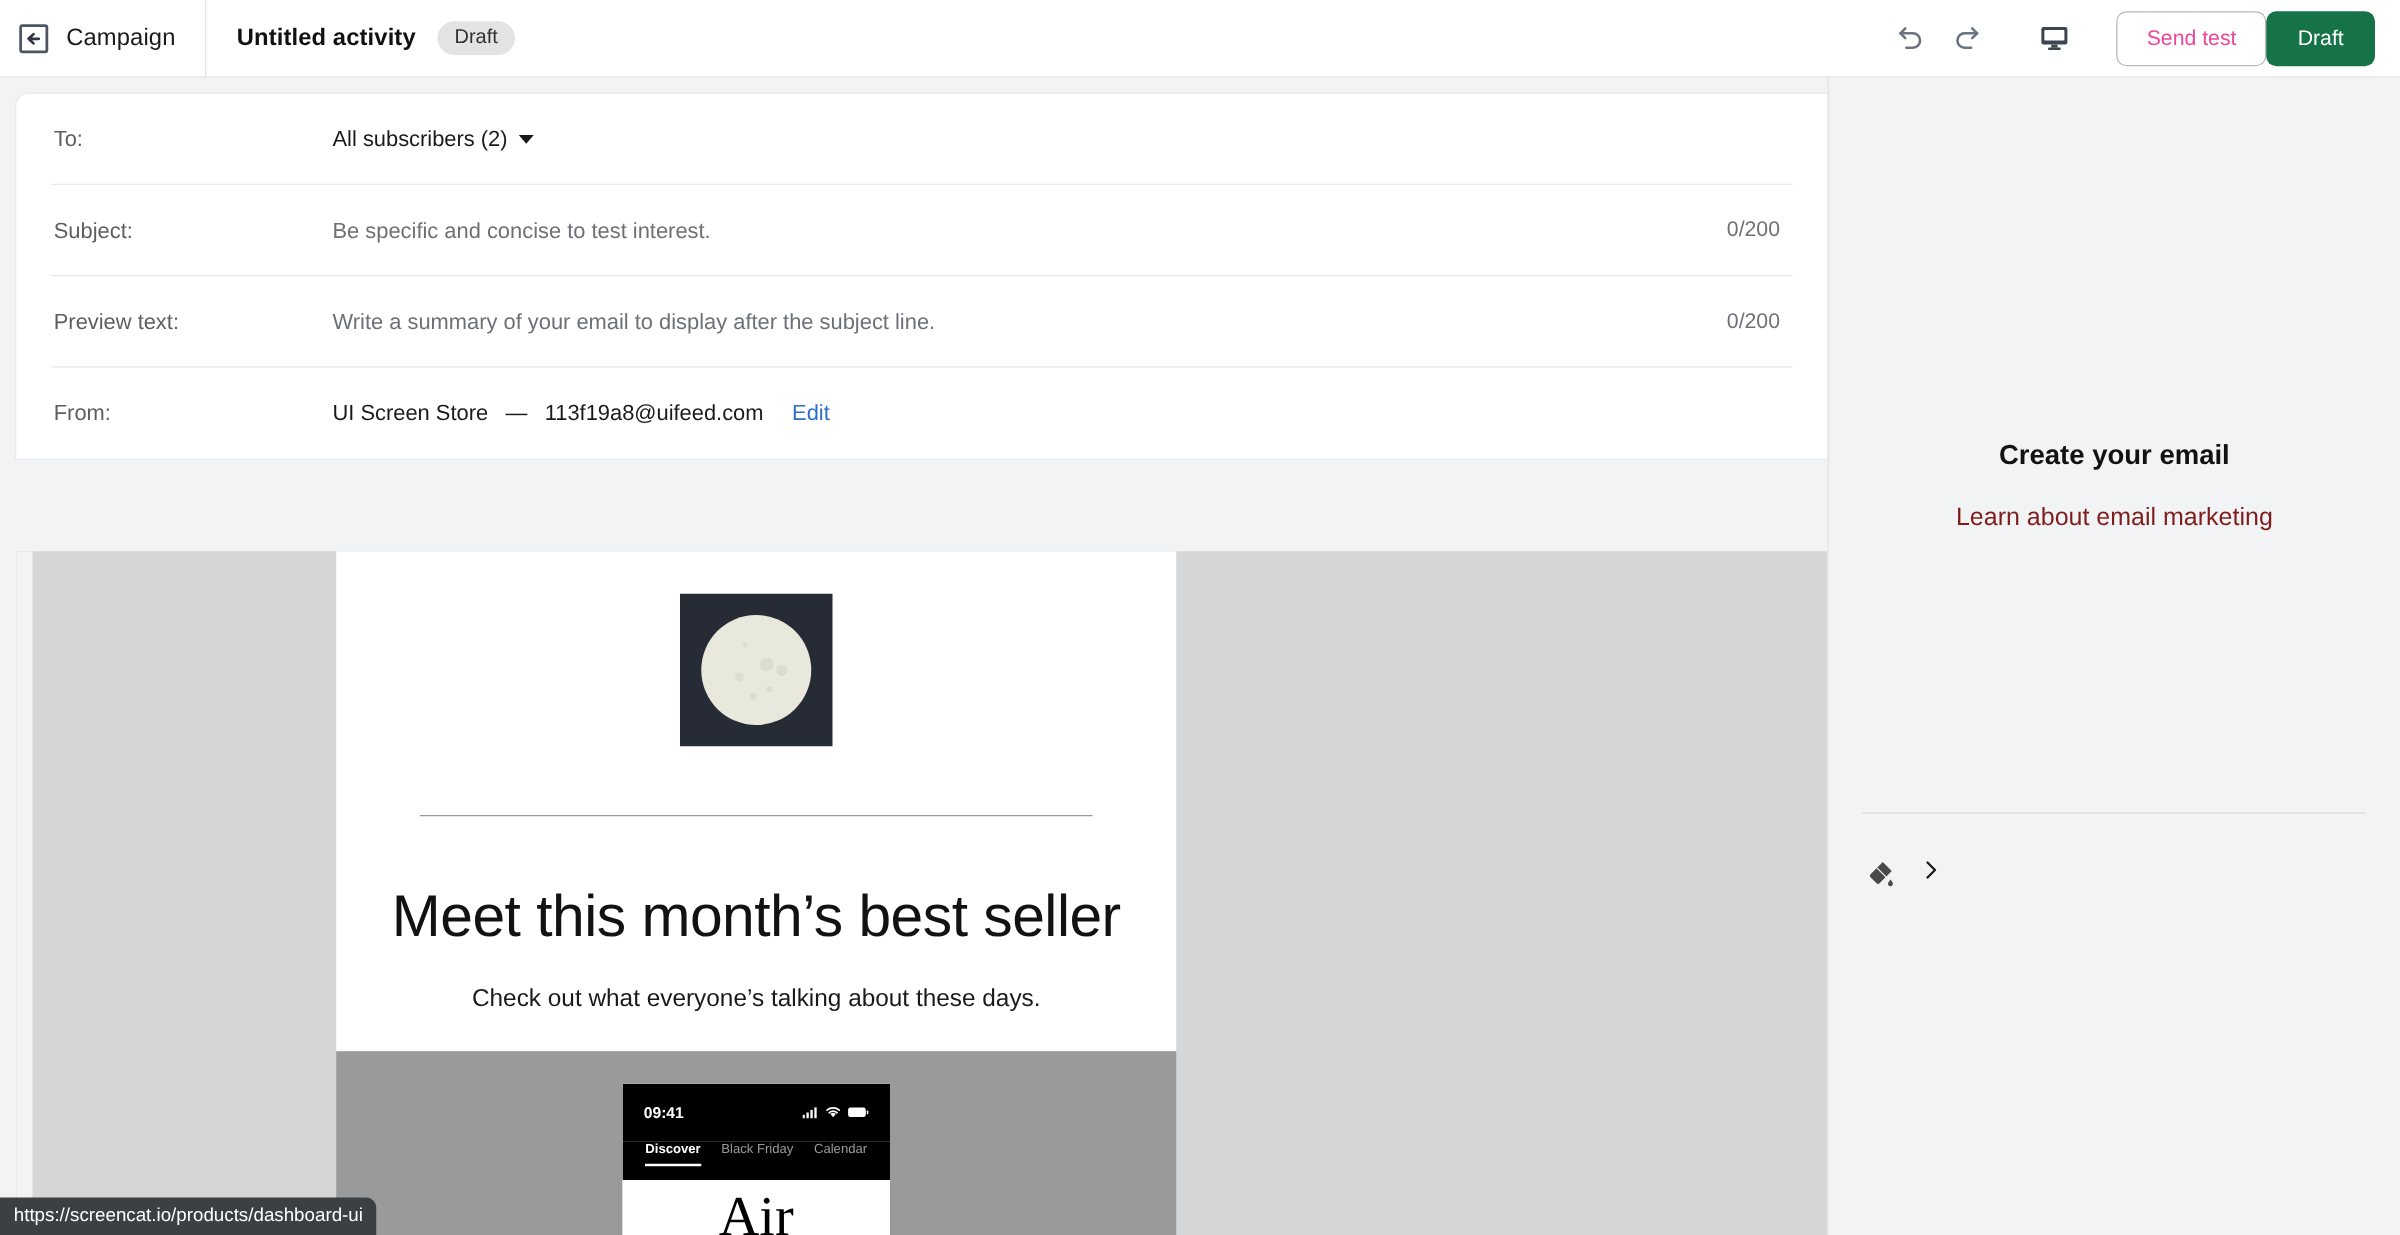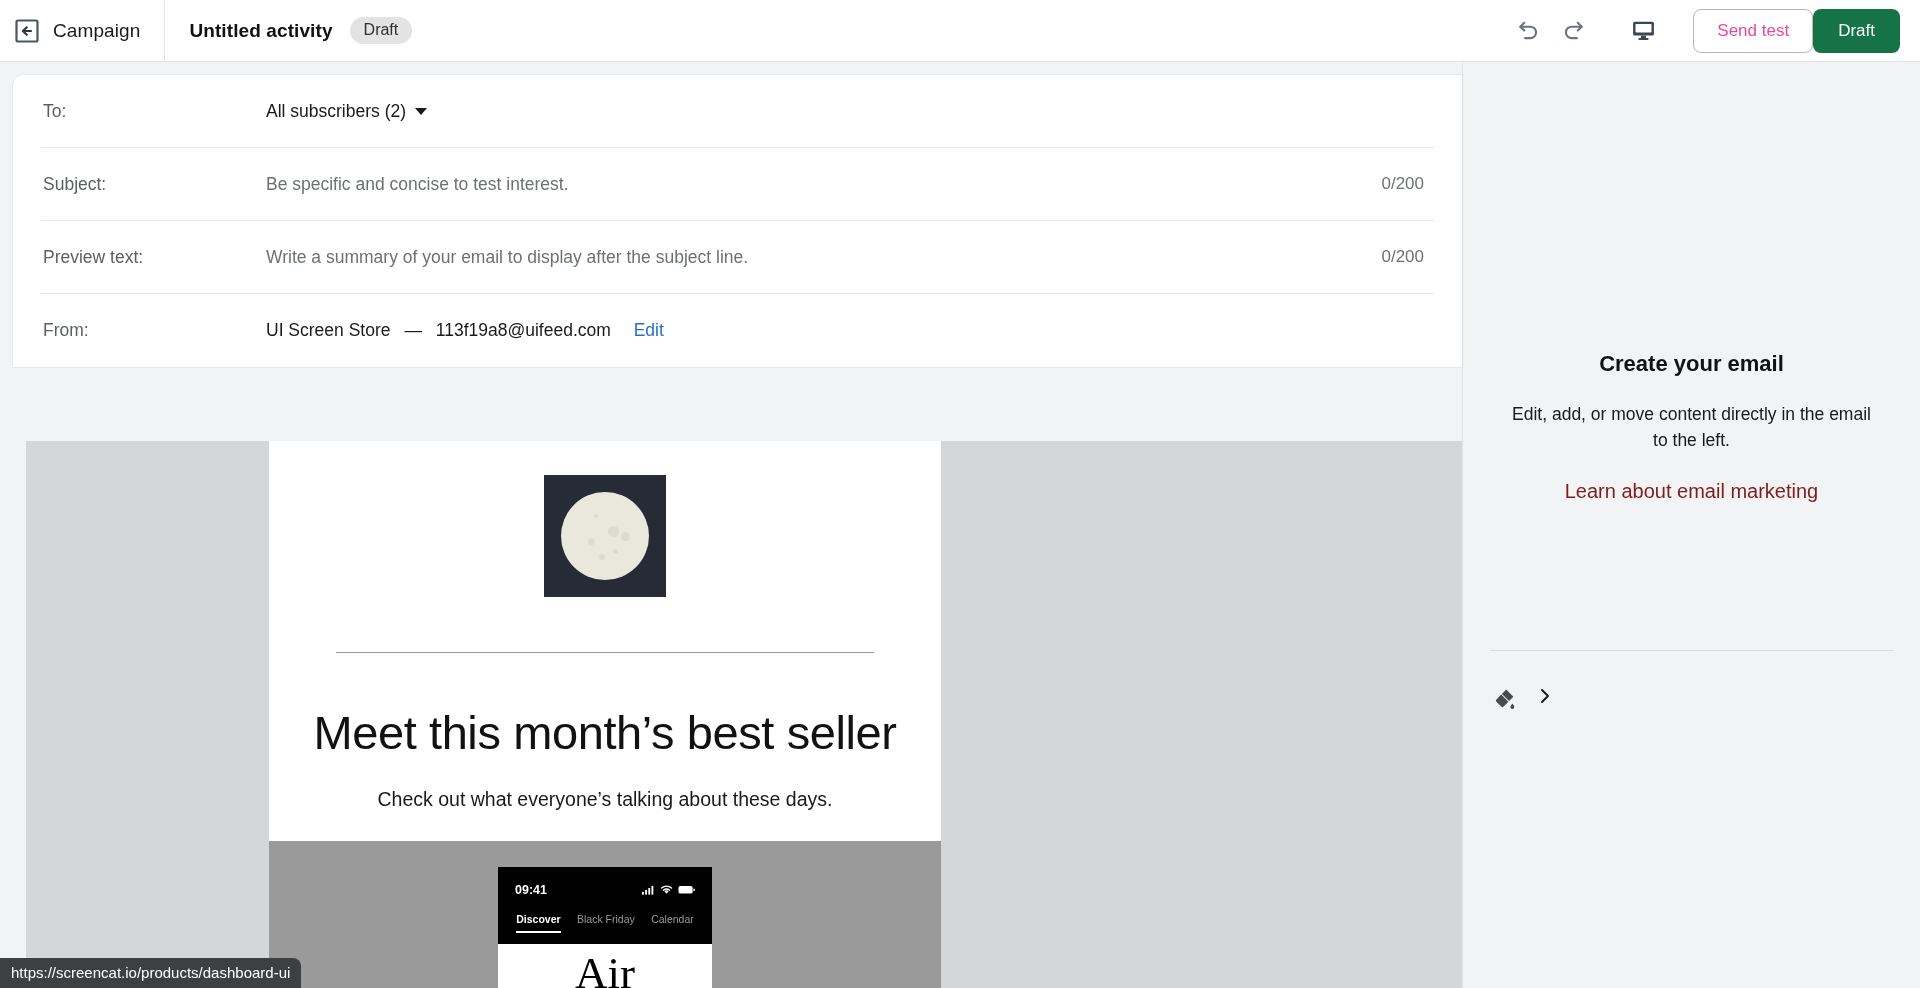--- a/index.html
+++ b/index.html
@@ -325,21 +325,20 @@
         </div>
       </div>
 
       <div class="status-url">https://screencat.io/products/dashboard-ui</div>
     </div>
 
     <div class="sidebar">
 
       <div class="sb-center">
         <div class="sb-title">Create your email</div>
-        <div class="sb-desc">Edit, add, or move content directly in the email to the left.</div>
         <a class="sb-link">Learn about email marketing</a>
       </div>
 
       <div class="sb-divider"></div>
 
       <div class="styles-row">
         <span class="brush-icon">
           <svg width="26" height="26" viewBox="0 0 26 26">
             <path d="M15.2 3.6 L22.4 10.8 L18.1 15.1 L10.9 7.9 Z" fill="#4a4a4a"></path>
             <path d="M10.2 8.6 L17.4 15.8 L12.6 20.6 a1.6 1.6 0 0 1 -2.3 0 L5.4 15.7 a1.6 1.6 0 0 1 0 -2.3 Z" fill="#4a4a4a"></path>

